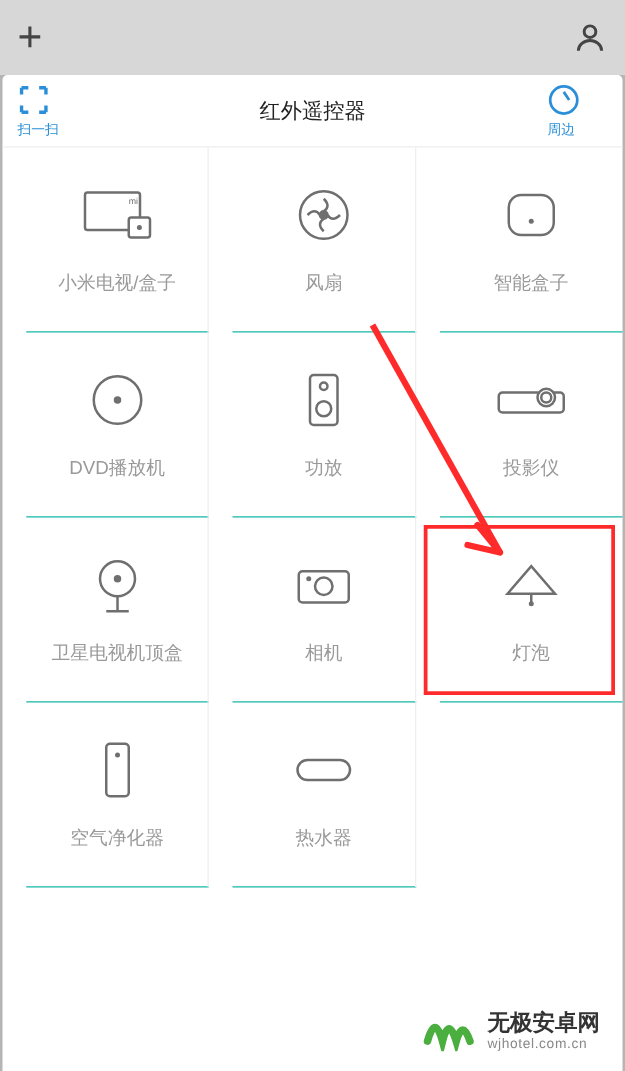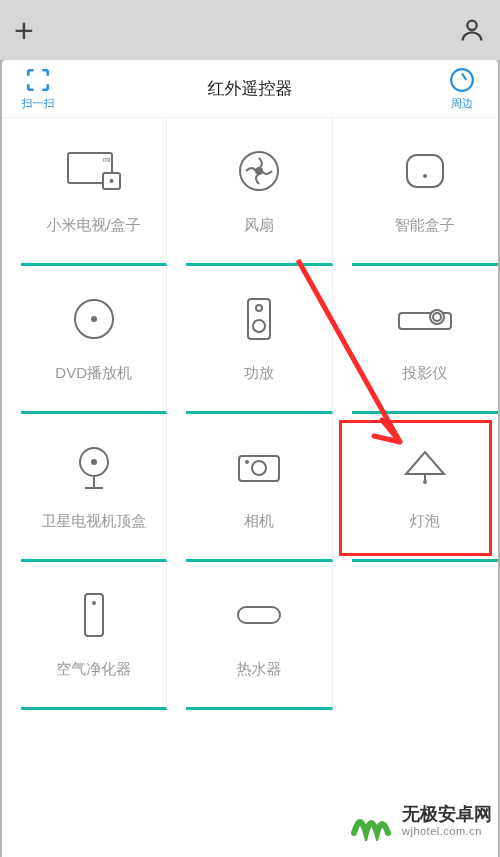--- a/index.html
+++ b/index.html
@@ -47,41 +47,41 @@
       height: 58px;
       display: flex;
       align-items: center;
       justify-content: space-between;
       padding: 0 12px;
       border-bottom: 1px solid #eee;
     }
     .scan-btn, .nearby-btn {
       display: flex;
       flex-direction: column;
-      align-items: center;
+      align-items: flex-start;
       gap: 3px;
       width: 48px;
     }
     .scan-btn .label, .nearby-btn .label {
       font-size: 11px;
       color: #2a8fd8;
     }
     .modal-title {
       font-size: 17px;
       color: #222;
       font-weight: 500;
     }
     .grid {
       display: grid;
       grid-template-columns: repeat(3, 1fr);
     }
     .cell {
       height: 148px;
       border-right: 1px solid #eee;
-      border-bottom: 3px solid #14b8a6;
+      border-bottom: 1px solid #14b8a6;
       display: flex;
       flex-direction: column;
       align-items: center;
       justify-content: center;
       gap: 21px;
       position: relative;
       margin-left: 19px;
     }
     .cell:nth-child(3n) { border-right: none; }
     .cell .label {
@@ -99,23 +99,23 @@
       border: 3px solid #ff2a2a;
       pointer-events: none;
     }
     .arrow-overlay {
       position: absolute;
       pointer-events: none;
     }
     .watermark {
       position: absolute;
       bottom: 16px;
-      right: 8px;
-      display: flex;
-      align-items: flex-start;
+      right: 20px;
+      display: flex;
+      align-items: flex-end;
       gap: 10px;
     }
     .watermark .txt {
       display: flex;
       flex-direction: column;
       line-height: 1.1;
     }
     .watermark .cn {
       font-size: 18px;
       color: #333;

